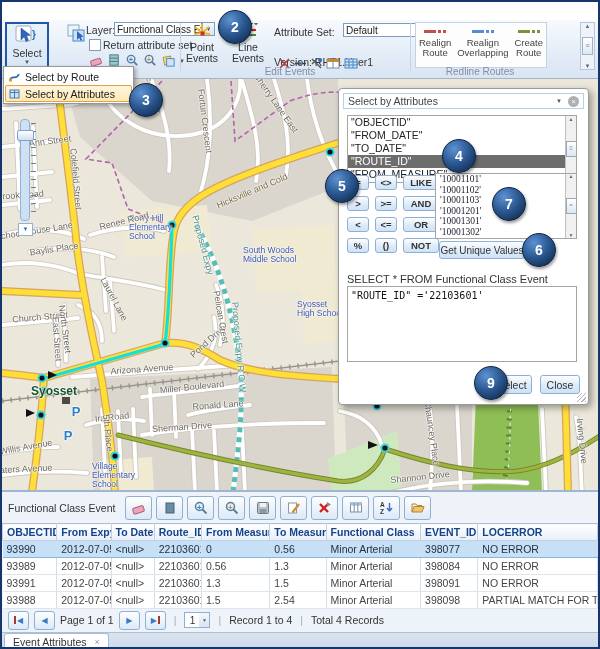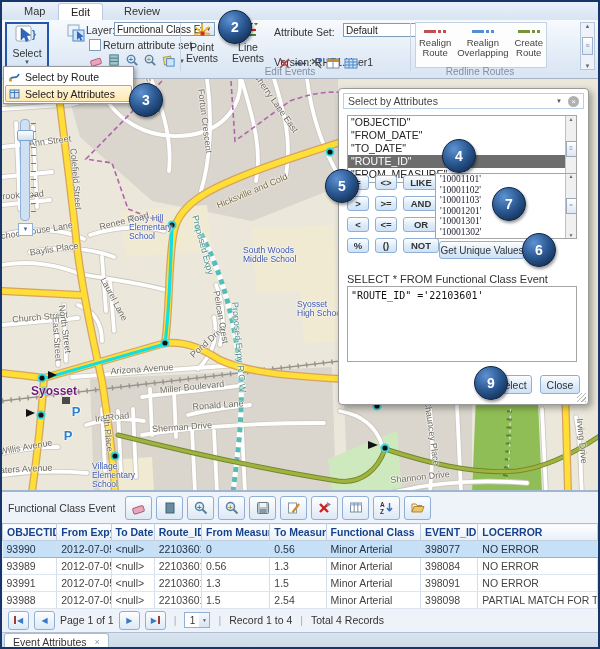--- a/index.html
+++ b/index.html
@@ -34,21 +34,21 @@
   #select-menu{position:absolute;left:1px;top:64px;width:127px;background:#fff;border:1px solid #979797;box-shadow:2px 2px 4px rgba(0,0,0,.3);z-index:30;padding:1px;}
   .mi{display:flex;align-items:center;height:15px;font-size:10.5px;color:#222;gap:4px;padding:0 2px;border:1px solid transparent;}
   .mi .micon{width:13px;height:13px;}
   .mi.sel{background:linear-gradient(#fff6e0,#ffe9b2);border:1px solid #dfa14c;border-radius:2px;}
   
   #map{position:absolute;left:0;top:76px;width:596px;height:412px;overflow:hidden;background:#ebe7da;border-top:1px solid #a8b4c4;}
   #map-canvas{position:absolute;left:0;top:0;}
   #map-labels{position:absolute;left:0;top:0;width:596px;height:412px;z-index:4;}
   .mlab{position:absolute;font-size:9px;color:#6e6a60;white-space:nowrap;text-shadow:0 0 2px #fff,0 0 2px #fff,0 0 2px #fff;pointer-events:none;}
   .mlab.poi{color:#3a55ae;font-size:8.5px;white-space:normal;text-align:left;line-height:9px;}
-  .mlab.city{color:#701a75;font-weight:bold;font-size:12px;}
+  .mlab.city{color:#14532d;font-weight:bold;font-size:12px;}
   .mlab.hw{color:#7a6a3f;}
   .mlab.row{color:#4f8f8a;}
   .mlab.p{color:#2f7fd0;font-weight:bold;font-size:13px;}
   #zoom-slider{position:absolute;left:14px;top:40px;width:22px;height:118px;z-index:6;}
   .zs-track{position:absolute;left:4px;top:0;width:8px;height:100px;background:#cfe0f2;border:1px solid #8fb2dc;border-radius:4px;}
   .zs-handle{position:absolute;left:1px;top:11px;width:15px;height:9px;background:linear-gradient(#fdfefe,#cfe0f2);border:1px solid #7fa2cc;border-radius:2px;}
   .zs-ticks{position:absolute;left:15px;top:4px;width:5px;height:92px;background:repeating-linear-gradient(#68809c 0 1px,transparent 1px 8px);}
   .zs-down{position:absolute;left:2px;top:104px;width:13px;height:11px;background:#fff;border:1px solid #8fb2dc;font-size:6px;color:#3a6ebf;text-align:center;line-height:11px;}
   
   .callout{position:absolute;width:32px;height:32px;border-radius:50%;background:radial-gradient(circle at 35% 28%,#5e92d2,#2c5a94 45%,#132f55 85%);border:1px solid #0e2340;box-shadow:1px 2px 3px rgba(0,0,0,.4);color:#fff;font-weight:bold;font-size:14px;display:flex;align-items:center;justify-content:center;z-index:40;}
@@ -93,25 +93,20 @@
   #pg-select .c{width:10px;font-size:5px;color:#557;background:linear-gradient(#f4f8fc,#d8e4f2);height:100%;display:flex;align-items:center;justify-content:center;}
   #tabstrip{position:absolute;left:0;top:140px;width:596px;height:17px;background:linear-gradient(#dae4f0,#ccd9e8);border-top:1px solid #b0c0d4;}
   #bottom-tab{position:absolute;left:2px;top:0;height:16px;background:#fff;border:1px solid #a8bcd4;border-bottom:none;border-radius:3px 3px 0 0;display:flex;align-items:center;gap:8px;font-size:10.5px;color:#333;padding:0 8px;}
   #bottom-tab .x{color:#8a9ab0;font-size:9px;}
 </style>
 </head>
 <body>
 
 <div id="stage">
 
-  <div id="tabbar">
-    <span class="rtab" style="left:10px">Map</span>
-    <span class="rtab sel" style="left:56px">Edit</span>
-    <span class="rtab" style="left:110px">Review</span>
-  </div>
 
   <div id="ribbon">
     <div class="bigbtn" id="btn-select">
       <span class="mini" style="width:26px;height:24px">
         <svg width="26" height="24" viewBox="0 0 26 24">
             <rect x="2" y="2" width="15" height="15" rx="2" fill="#fff" stroke="#9aabc0"></rect>
             <path d="M7,4 L7,16 L10.2,12.8 L12,17.5 L14.5,16.3 L12.6,11.8 L16.5,11.2 Z" fill="#2f66c0" stroke="#1c4a94" stroke-width="0.5"></path>
             <text x="18" y="14" font-size="10" fill="#2f66c0" font-weight="bold">}</text>
           </svg>
       </span>

